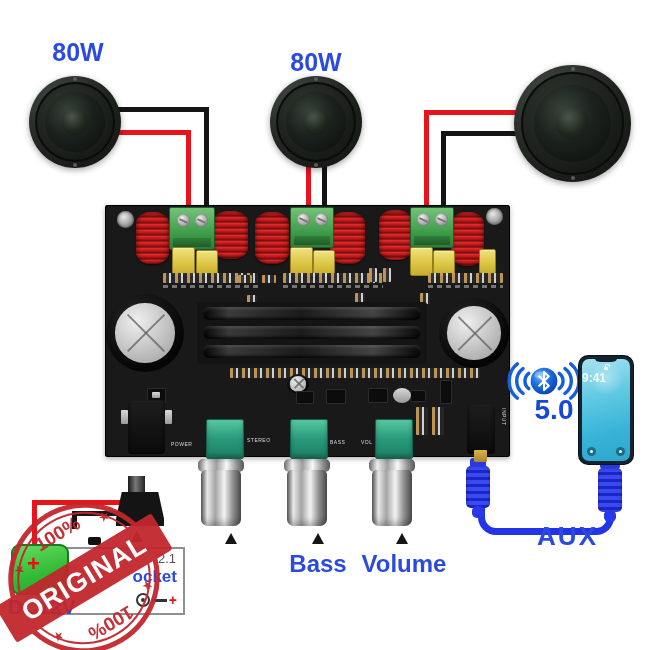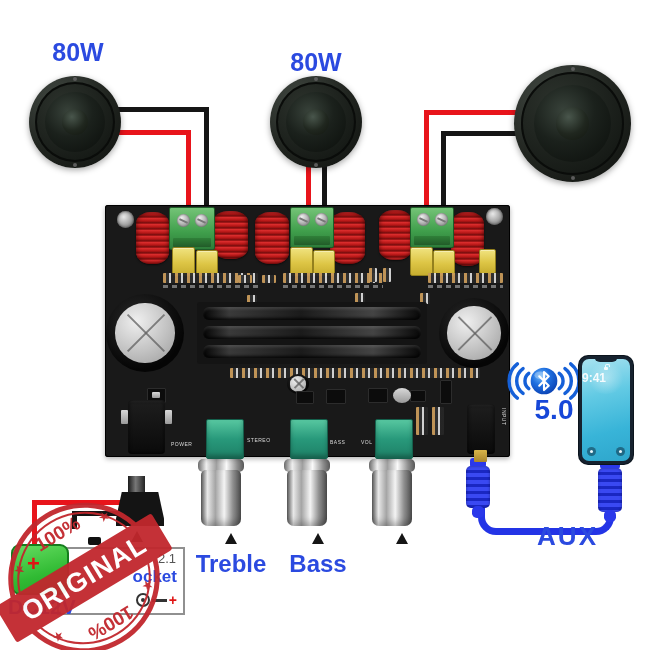--- a/index.html
+++ b/index.html
@@ -270,22 +270,22 @@
   <div class="knob" style="left:369px;top:455px;width:46px;height:72px">
     <div class="shaft"></div>
     <div class="flange"></div>
     <div class="body"></div>
   </div>
 
   <div class="tri" style="left:225px;top:533px"></div>
   <div class="tri" style="left:312px;top:533px"></div>
   <div class="tri" style="left:396px;top:533px"></div>
   <div class="tri" style="left:131px;top:531px"></div>
-  <div class="knob-label" style="left:186px;top:550px;width:90px">Treble</div>
   <div class="knob-label" style="left:273px;top:550px;width:90px">Bass</div>
+  <div class="knob-label" style="left:354px;top:550px;width:100px">Volume</div>
 
   <svg class="abs" style="left:504px;top:356px;z-index:4" width="80" height="50" viewBox="0 0 84 50">
     <defs>
       <radialGradient id="btg" cx="38%" cy="32%" r="75%">
         <stop offset="0%" stop-color="#6db8f8"></stop>
           <stop offset="45%" stop-color="#1e6fe0"></stop>
           <stop offset="100%" stop-color="#0a3fb0"></stop>
       </radialGradient>
     </defs>
     <path d="M14 7 A23 23 0 0 0 14 43" fill="none" stroke="#1560d8" stroke-width="3.6" stroke-linecap="round"></path>

